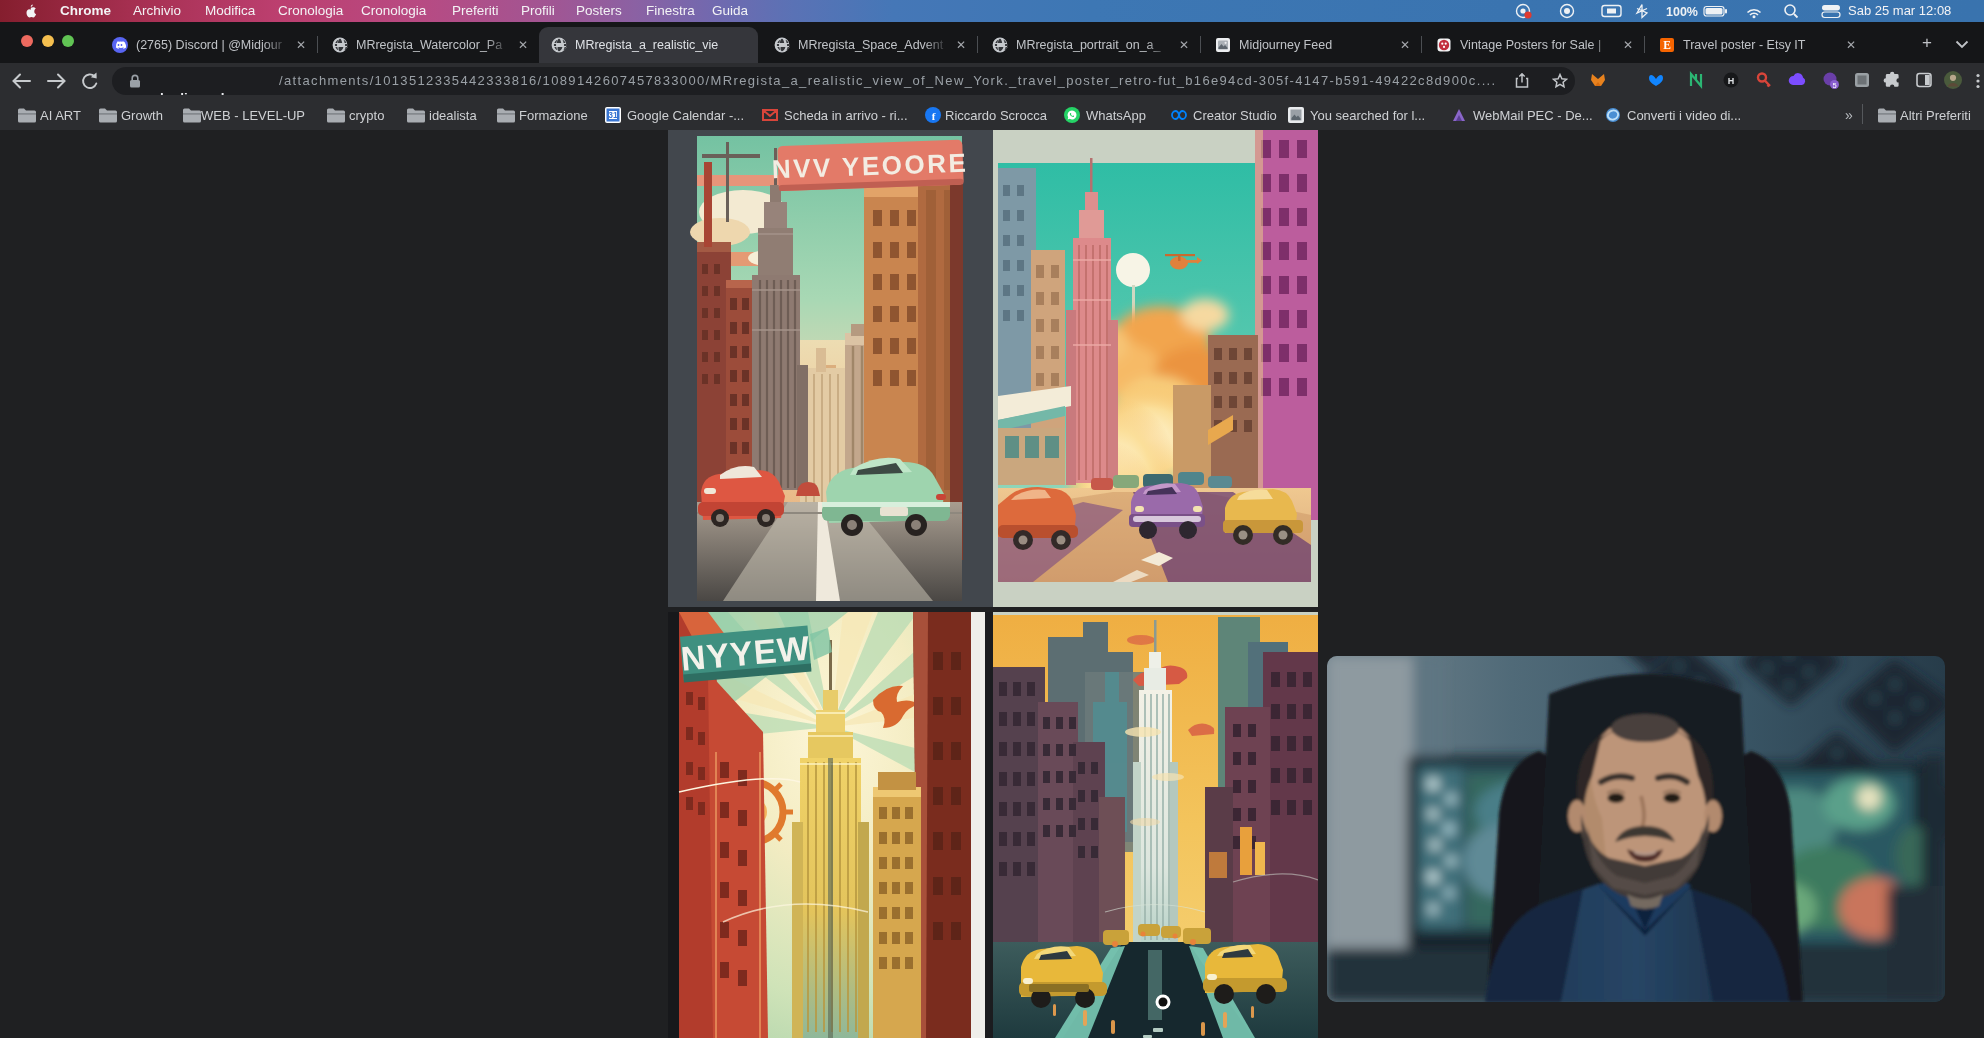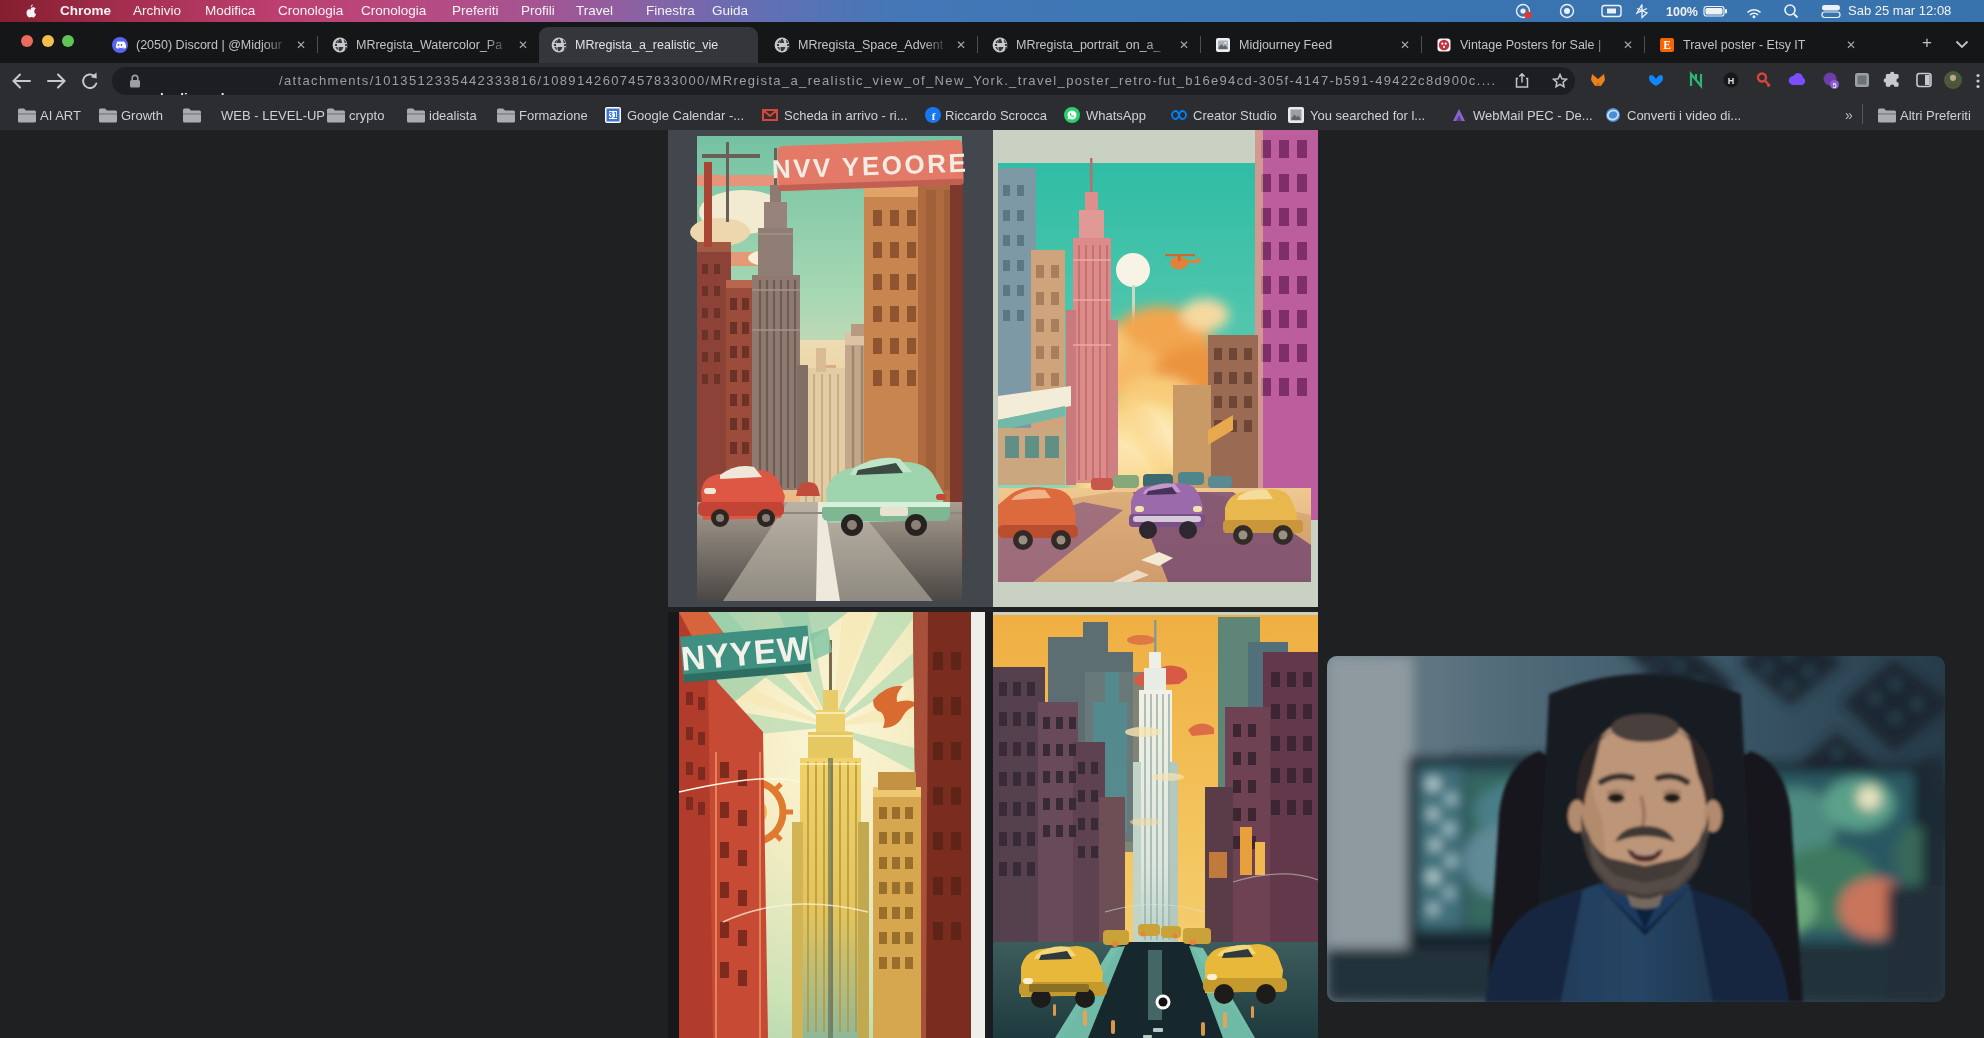--- a/index.html
+++ b/index.html
@@ -37,21 +37,21 @@
   <svg class="abs" style="left:23px;top:4px" width="15" height="15" viewBox="0 0 15 15">
       <path fill="#f3f3f5" d="M7.8 3.8c.7 0 1.5-.5 2.3-.5 1 0 2 .4 2.7 1.3-1 .7-1.5 1.6-1.5 2.8 0 1.3.7 2.3 1.8 2.8-.5 1.3-1.6 3.2-2.8 3.2-.7 0-1.1-.4-1.9-.4s-1.3.4-2 .4c-1.3 0-2.9-2.4-2.9-4.6 0-2.3 1.4-3.5 2.8-3.5.7 0 1.1.5 1.5.5zM9.7.6c.2.9-.6 2.3-1.9 2.4-.2-1.1.9-2.3 1.9-2.4z"></path>
     </svg>
   <span class="mi" style="left:60px;font-weight:bold">Chrome</span>
   <span class="mi" style="left:133px">Archivio</span>
   <span class="mi" style="left:205px">Modifica</span>
   <span class="mi" style="left:278px">Cronologia</span>
   <span class="mi" style="left:361px">Cronologia</span>
   <span class="mi" style="left:452px">Preferiti</span>
   <span class="mi" style="left:521px">Profili</span>
-  <span class="mi" style="left:576px">Travel</span>
+  <span class="mi" style="left:576px">Posters</span>
   <span class="mi" style="left:646px">Finestra</span>
   <span class="mi" style="left:712px">Guida</span>
   <svg class="abs" style="left:1514px;top:3px" width="470" height="16" viewBox="0 0 470 16">
     <g fill="none" stroke="#eef1f4" stroke-width="1.4">
       <circle cx="9" cy="8" r="6.5"></circle>
         <circle cx="9" cy="8" r="2.6" fill="#eef1f4" stroke="none"></circle>
       <circle cx="53" cy="8" r="6.5"></circle>
         <circle cx="53" cy="8" r="3" fill="#eef1f4" stroke="none"></circle>
       <rect x="88" y="2.5" width="19" height="11" rx="2.5"></rect>
     </g>
@@ -75,21 +75,21 @@
   <div class="tl" style="left:21px;background:#ed6a5f"></div>
   <div class="tl" style="left:42px;background:#f5bf4f"></div>
   <div class="tl" style="left:62px;background:#61c454"></div>
 </div>
 <div id="activetab"></div>
 <div class="tab" style="left:100px;width:216px">
   <svg class="fav" viewBox="0 0 16 16">
       <circle cx="8" cy="8" r="8" fill="#5865f2"></circle>
       <path fill="#fff" d="M11.6 5.1a8.8 8.8 0 0 0-2.1-.7l-.1.2a8 8 0 0 1 2 1 6.6 6.6 0 0 0-5.8 0 8 8 0 0 1 2-1l-.1-.2a8.8 8.8 0 0 0-2.1.7A9 9 0 0 0 3.9 11a8.9 8.9 0 0 0 2.6 1.3l.5-.9a5.6 5.6 0 0 1-.9-.4l.2-.2a6.3 6.3 0 0 0 5.4 0l.2.2-.9.4.5.9A8.9 8.9 0 0 0 14.1 11a9 9 0 0 0-1.4-5.2l-1.1-.7zM6.5 9.6c-.5 0-.9-.5-.9-1s.4-1 .9-1 .9.5.9 1-.4 1-.9 1zm3 0c-.5 0-.9-.5-.9-1s.4-1 .9-1 .9.5.9 1-.4 1-.9 1z" transform="translate(0,-.5)"></path>
     </svg>
-  <span class="ttl">(2050) Discord | @Midjour</span>
+  <span class="ttl">(2765) Discord | @Midjour</span>
     <span class="x">✕</span>
 </div>
 <div class="tabsep" style="left:317px"></div>
 <div class="tab" style="left:320px;width:218px">
   <svg class="fav" viewBox="0 0 16 16">
       <circle cx="8" cy="8" r="7.4" fill="#35373b"></circle>
       <path d="M8 .6a7.4 7.4 0 1 0 0 14.8A7.4 7.4 0 0 0 8 .6zm0 1.2c.9 0 1.8 1.7 2.2 4.2H5.8C6.2 3.5 7.1 1.8 8 1.8zM3.4 6c.5-1.5 1.6-2.7 3-3.3-.5.9-.9 2-1.1 3.3H3.4zm-.5 2c0-.3 0-.7.1-1h2.1l-.1 1 .1 1H3c-.1-.3-.1-.7-.1-1zm.5 2h1.9c.2 1.3.6 2.4 1.1 3.3-1.4-.6-2.5-1.8-3-3.3zm3.2 0h4.8C11 12.5 8.9 14.2 8 14.2S6.2 12.5 6.6 10zm5.9 3.3c.5-.9.9-2 1.1-3.3h1.9c-.5 1.5-1.6 2.7-3 3.3zM13 9l.1-1-.1-1h2.1l.1 1-.1 1H13zm-.4-3c-.2-1.3-.6-2.4-1.1-3.3 1.4.6 2.5 1.8 3 3.3h-1.9z" fill="#c6c9cd"></path>
     </svg>
   <span class="ttl">MRregista_Watercolor_Pa</span>
     <span class="x">✕</span>
@@ -272,21 +272,21 @@
       <path d="M5 14 L8 8 L11 14 Z" fill="#5b3f94"></path>
     </g>
   <g transform="translate(1605,1)">
       <circle cx="8" cy="8" r="7" fill="#4a8fd4"></circle>
       <path d="M3 10 a5.5 5.5 0 0 1 10-4 M13 6 a5.5 5.5 0 0 1-10 4" fill="none" stroke="#bfe0f8" stroke-width="1.8"></path>
     </g>
   <use href="#fld" x="1878" y="1"></use>
 </svg>
 <div class="bk" style="left:40px">AI ART</div>
 <div class="bk" style="left:121px">Growth</div>
-<div class="bk" style="left:221px">WEB - LEVEL-UP</div>
+<div class="bk" style="left:201px">WEB - LEVEL-UP</div>
 <div class="bk" style="left:349px">crypto</div>
 <div class="bk" style="left:429px">idealista</div>
 <div class="bk" style="left:519px">Formazione</div>
 <div class="bk" style="left:627px">Google Calendar -...</div>
 <div class="bk" style="left:784px">Scheda in arrivo - ri...</div>
 <div class="bk" style="left:945px">Riccardo Scrocca</div>
 <div class="bk" style="left:1086px">WhatsApp</div>
 <div class="bk" style="left:1193px">Creator Studio</div>
 <div class="bk" style="left:1310px">You searched for l...</div>
 <div class="bk" style="left:1473px">WebMail PEC - De...</div>

